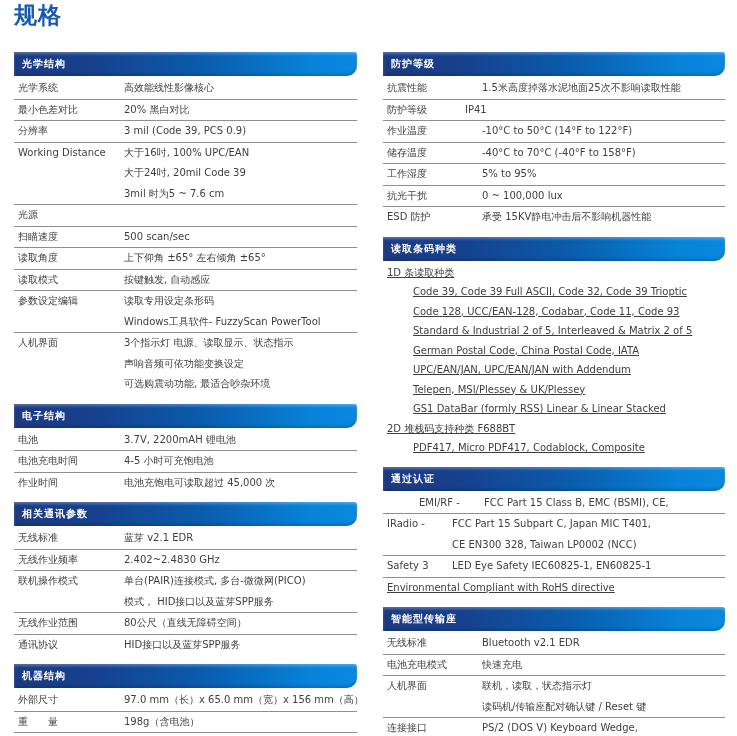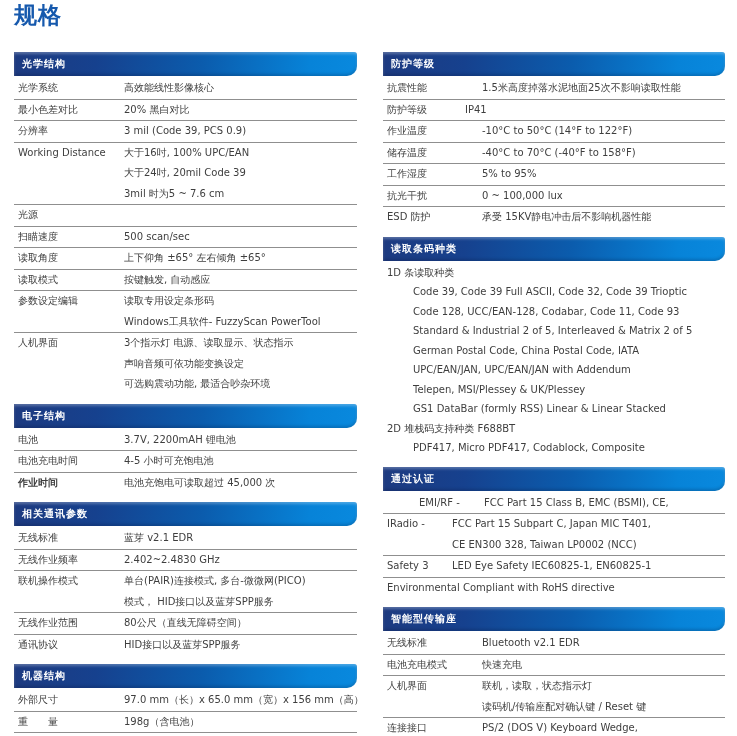--- a/index.html
+++ b/index.html
@@ -30,21 +30,21 @@
   .sec-body { padding-top:2px; }
 
   .row { font-size:10px; color:#3e3e3e; }
   .row.kv { display:flex; align-items:flex-start; padding-left:4px;
             border-bottom:1px solid #8f8f8f; }
   .row.kv:last-child { border-bottom:none; }
   .row .lab { flex:none; line-height:20.5px; white-space:nowrap; }
   .row .val { flex:1; min-width:0; }
   .row .val .line { line-height:20.5px; white-space:nowrap; }
 
-  .row.txt { line-height:20.5px; padding-left:4px; white-space:nowrap; }
+  .row.txt { line-height:20.5px; padding-left:4px; white-space:nowrap;text-decoration:underline; }
   .row.txt.indent { padding-left:30px; }
   .tight .row.txt { line-height:19.5px; }
 </style>
 </head>
 <body>
 
 <div id="page">
   <h1 id="page-title">规格</h1>
   <div id="col-left" class="column">
       <section class="spec-section">
@@ -123,21 +123,21 @@
               <div class="line">3.7V, 2200mAH 锂电池</div>
             </div>
           </div>
           <div class="row kv">
             <div class="lab" style="width: 106px;">电池充电时间</div>
             <div class="val">
               <div class="line">4-5 小时可充饱电池</div>
             </div>
           </div>
           <div class="row kv">
-            <div class="lab" style="width: 106px; font-weight: bold;">作业时间</div>
+            <div class="lab" style="width: 106px;">作业时间</div>
             <div class="val">
               <div class="line">电池充饱电可读取超过 45,000 次</div>
             </div>
           </div>
         </div>
       </section>
       <section class="spec-section">
         <div class="sec-header">相关通讯参数</div>
         <div class="sec-body">
           <div class="row kv">

